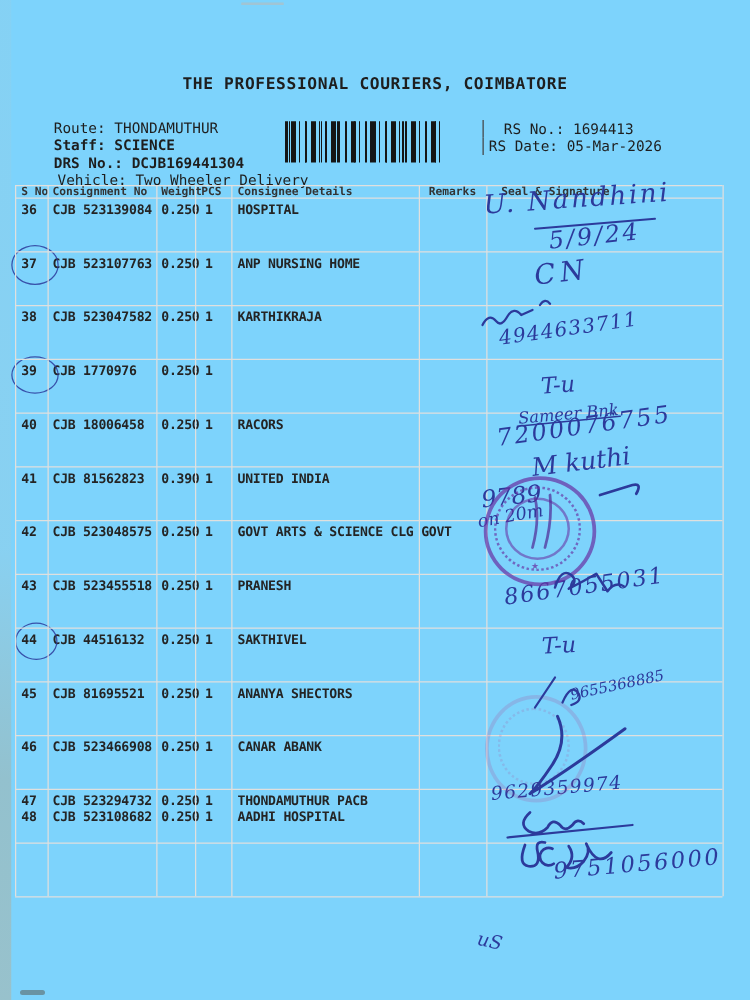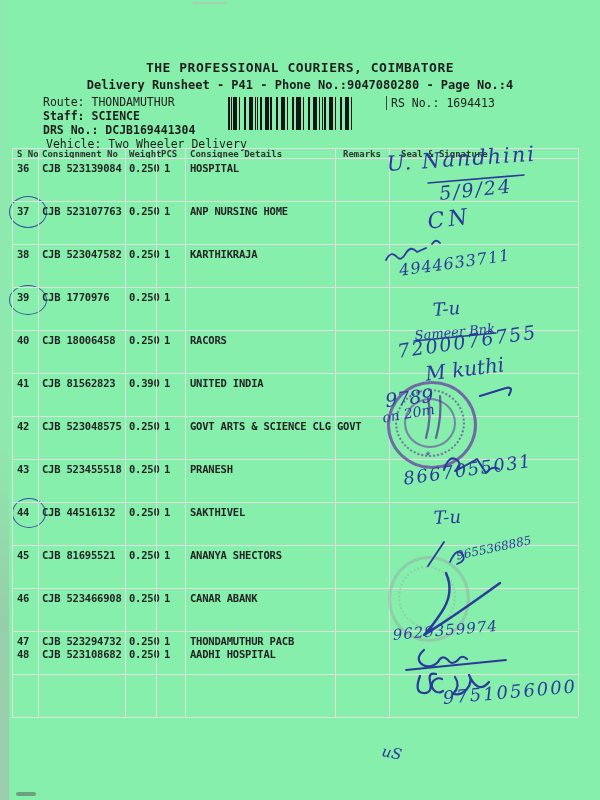--- a/index.html
+++ b/index.html
@@ -1,16 +1,16 @@
 <!DOCTYPE html>
 <html><head>
 <meta charset="utf-8">
 <style>
   html,body{margin:0;padding:0;background:#ffffff;}
-  #page{position:relative;width:600px;height:800px;background:#86efac;overflow:hidden;
+  #page{position:relative;width:600px;height:800px;background:#7dd3fc;overflow:hidden;
         font-family:"DejaVu Sans Mono",monospace;color:#1e1e1e;}
   
   .edge-left{position:absolute;left:0;top:0;width:9px;height:800px;
     background:linear-gradient(to bottom, rgba(190,198,190,.12) 0%, rgba(190,198,190,.18) 55%, rgba(165,178,168,.55) 78%, rgba(170,182,172,.6) 100%);}
   .speck-top{position:absolute;left:193px;top:2px;width:34px;height:2px;background:#b9bdb9;opacity:.6;}
   .smudge-bottom{position:absolute;left:16px;top:792px;width:20px;height:4px;background:#5a5f5a;opacity:.55;border-radius:2px;}
   
   .company{position:absolute;left:0;top:60px;width:600px;text-align:center;font-size:13px;font-weight:700;letter-spacing:.5px;}
   .subtitle{position:absolute;left:0;top:78px;width:600px;text-align:center;font-size:12px;font-weight:700;}
   .info{position:absolute;font-size:11.5px;white-space:nowrap;margin-left:28px;}
@@ -50,30 +50,30 @@
 </head>
 <body>
 
 <div id="page">
 
   <div class="edge-left"></div>
   <div class="speck-top"></div>
   <div class="smudge-bottom"></div>
 
   <div class="company">THE PROFESSIONAL COURIERS, COIMBATORE</div>
-  <div class="subtitle">Delivery Runsheet - P41 - Phone No.:9047080280 - Page No.:4</div>
 
   <div class="info" style="left:15px;top:95px;"><span>Route:</span> <span>THONDAMUTHUR</span></div>
   <div class="info b" style="left:15px;top:109px;"><span>Staff:</span> <span>SCIENCE</span></div>
   <div class="info b" style="left:15px;top:123px;"><span>DRS No.:</span> <span>DCJB169441304</span></div>
   <div class="info" style="left:18px;top:137px;"><span>Vehicle:</span> <span>Two Wheeler Delivery</span></div>
 
   <div class="barcode"></div>
 
-  <div class="info" style="left:358px;top:96px;border-left:1px solid #444;padding-left:4px;"><span>RS No.:</span> <span>1694413</span></div>
+  <div class="info" style="left:358px;top:96px;border-left:1px solid #444;padding-left:16px;"><span>RS No.:</span> <span>1694413</span></div>
+  <div class="info" style="left:358px;top:110px;border-left:1px solid #444;padding-left:4px;"><span>RS Date:</span> <span>05-Mar-2026</span></div>
 
   <div id="table" style="position:absolute;left:12px;top:148px;width:566px;height:569px;">
 
     <div class="thead" style="left:5px;">S No</div>
     <div class="thead" style="left:30px;">Consignment No</div>
     <div class="thead" style="left:117px;">Weight</div>
     <div class="thead" style="left:149px;text-align:right;">PCS</div>
     <div class="thead" style="left:178px;">Consignee Details</div>
     <div class="thead" style="left:331px;">Remarks</div>
     <div class="thead" style="left:389px;">Seal &amp; Signature</div>

